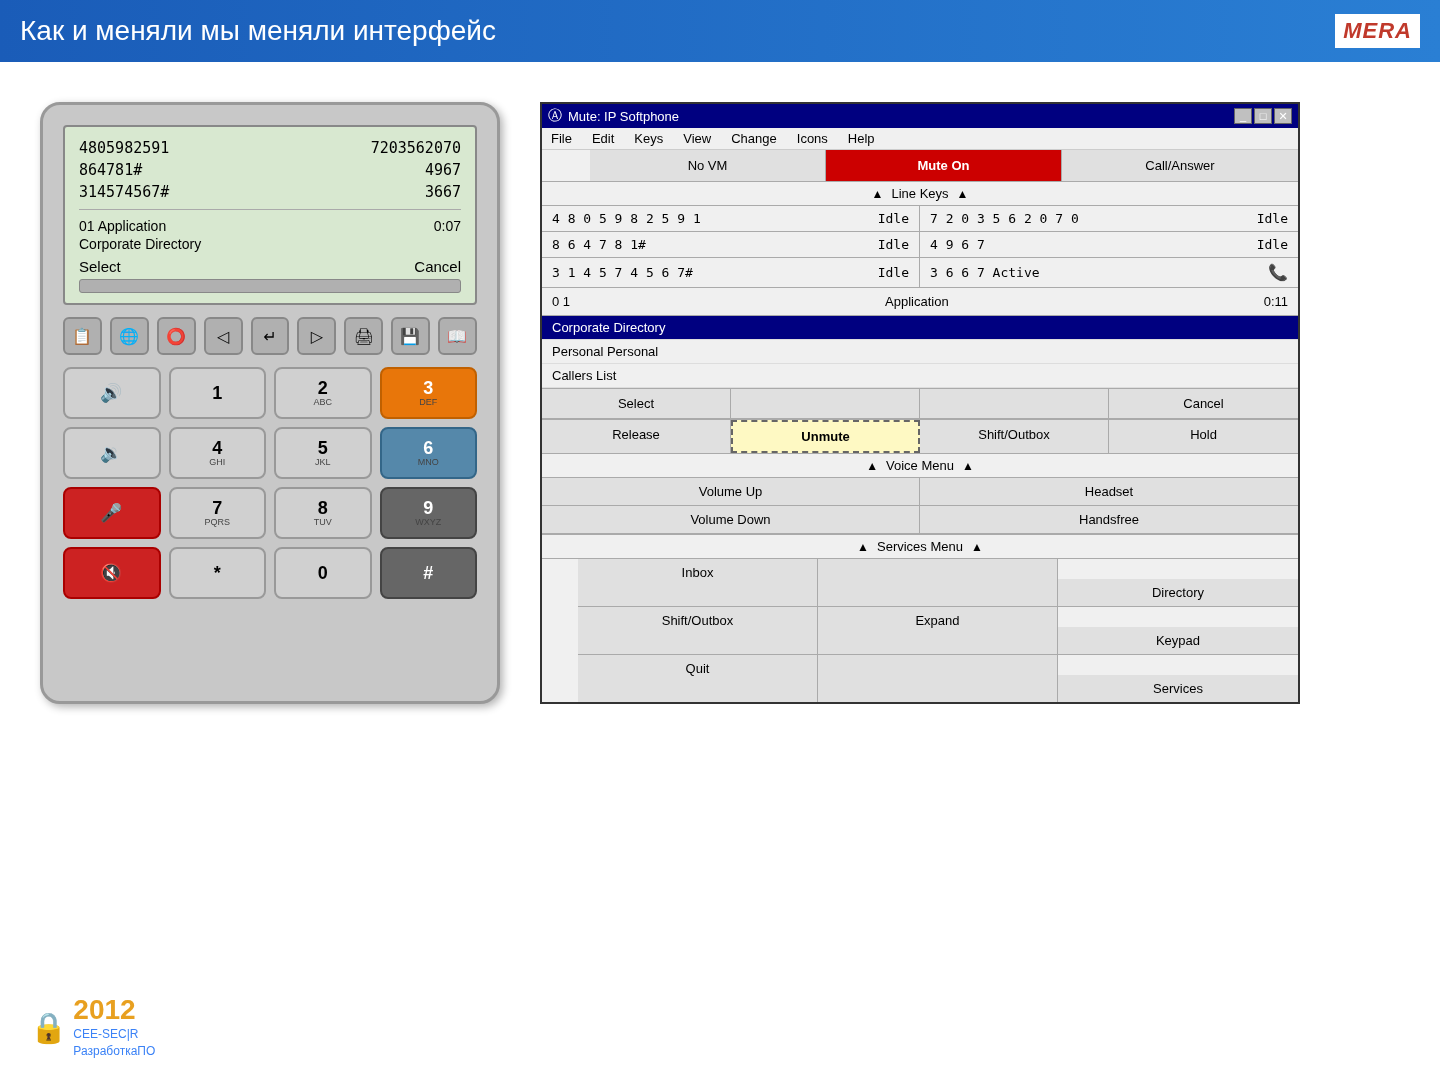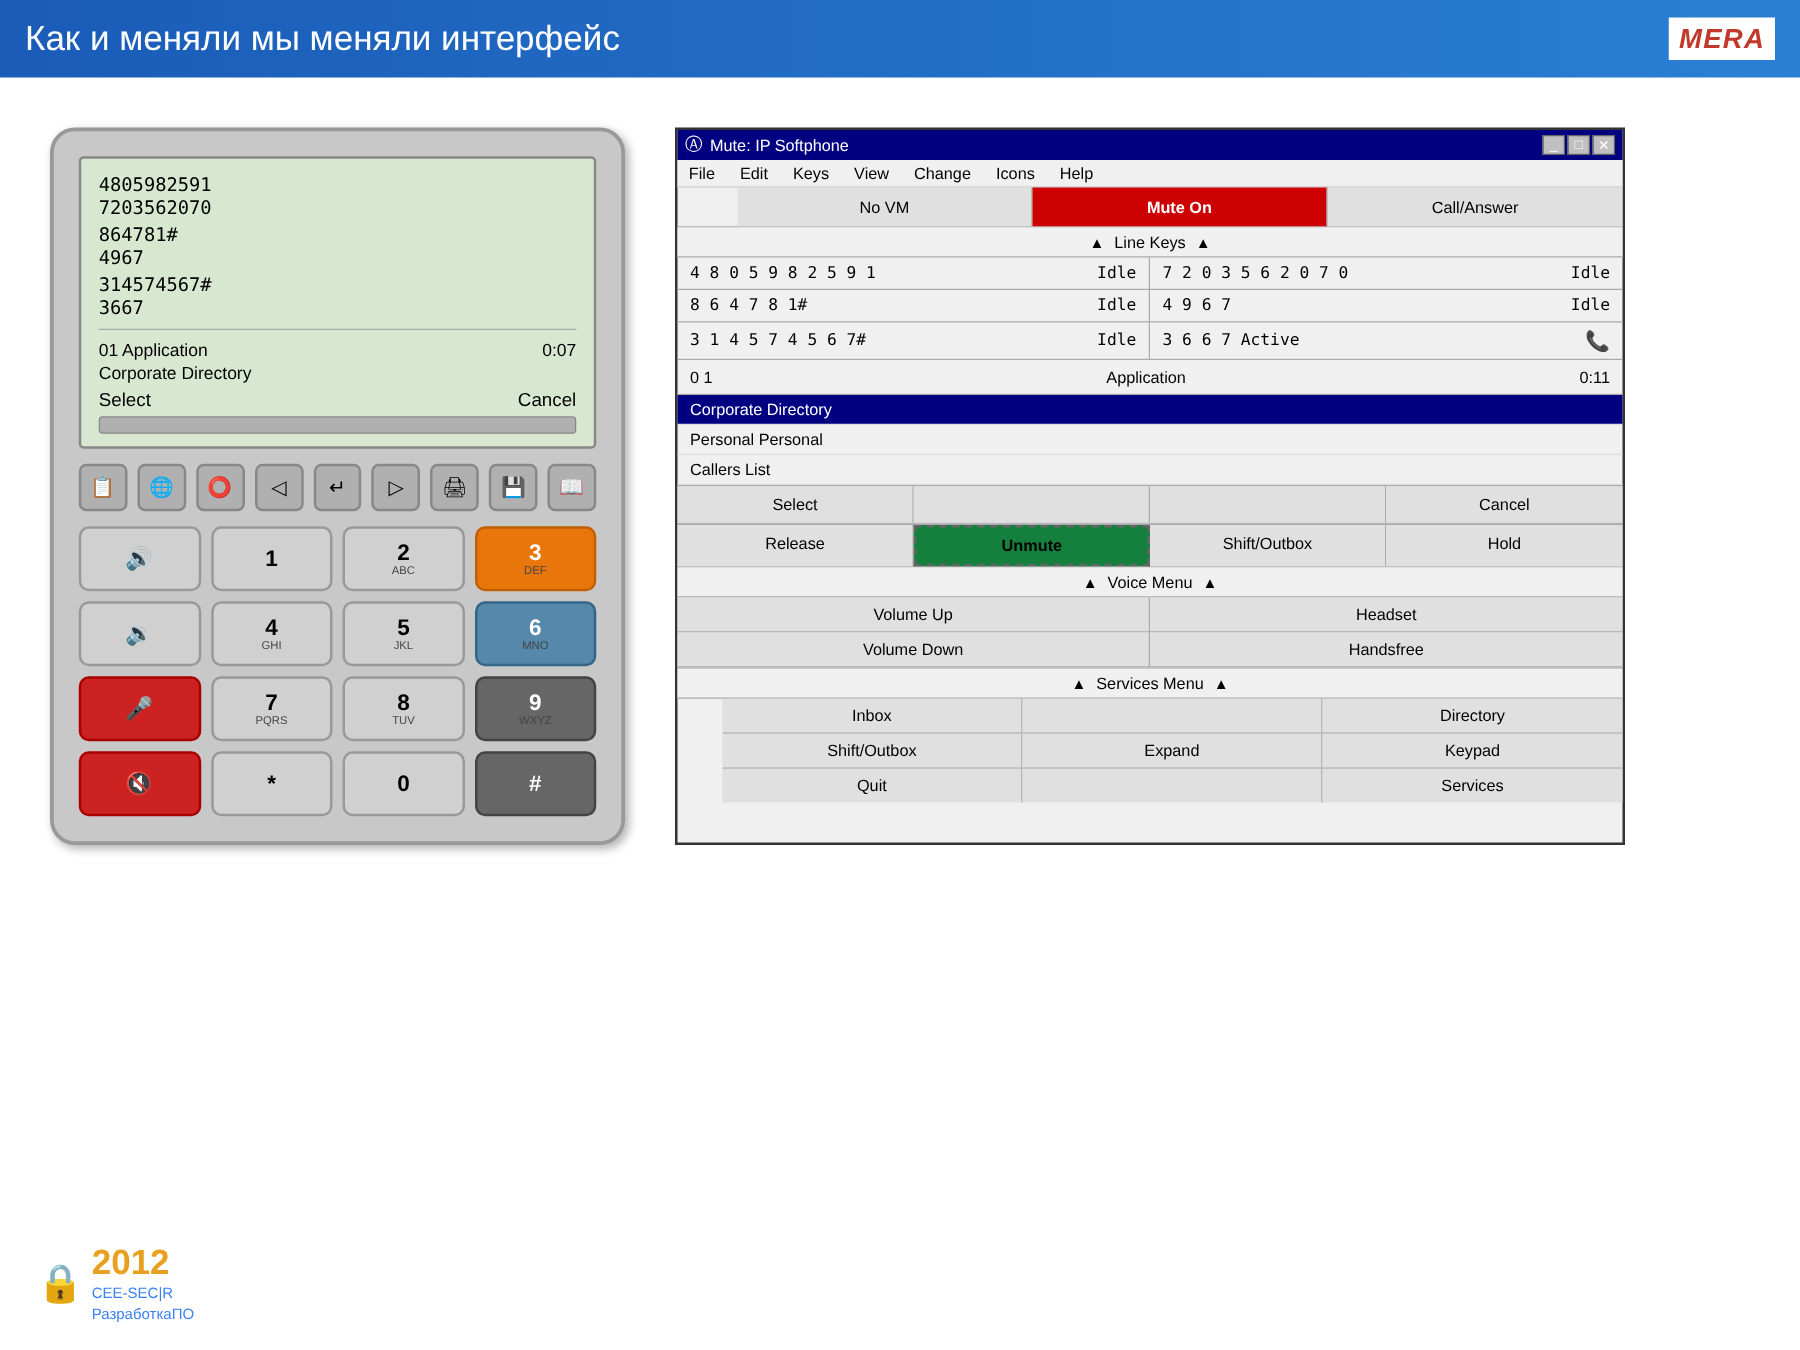--- a/index.html
+++ b/index.html
@@ -67,21 +67,20 @@
       min-height: 180px;
     }
 
     .phone-screen-row {
       display: flex;
       justify-content: space-between;
       font-size: 15px;
       color: #000;
       padding: 2px 0;
       font-family: monospace;
-      flex-direction: column;
     }
 
     .phone-screen-divider {
       border: none;
       border-top: 1px solid #aaa;
       margin: 6px 0;
     }
 
     .phone-screen-app-row {
       display: flex;
@@ -363,21 +362,21 @@
       font-size: 13px;
     }
 
     .action-btn:last-child {
       border-right: none;
     }
 
     .action-btn.unmute {
       font-weight: bold;
       border: 2px dashed #666;
-      background: #15803d;
+      background: #fef9c3;
     }
 
     
     .voice-section {
       display: grid;
       grid-template-columns: 1fr 1fr;
       border-bottom: 1px solid #aaa;
     }
 
     .voice-btn {
@@ -406,20 +405,21 @@
       text-align: center;
       border-right: 1px solid #aaa;
       border-bottom: 1px solid #aaa;
       cursor: pointer;
       background: #e0e0e0;
       font-size: 13px;
     }
 
     .svc-btn:nth-child(3n) {
       border-right: none;
+      margin-top: 20px;
     }
 
     .svc-btn.last-row {
       border-bottom: none;
     }
 
     
     .footer {
       position: absolute;
       bottom: 20px;

